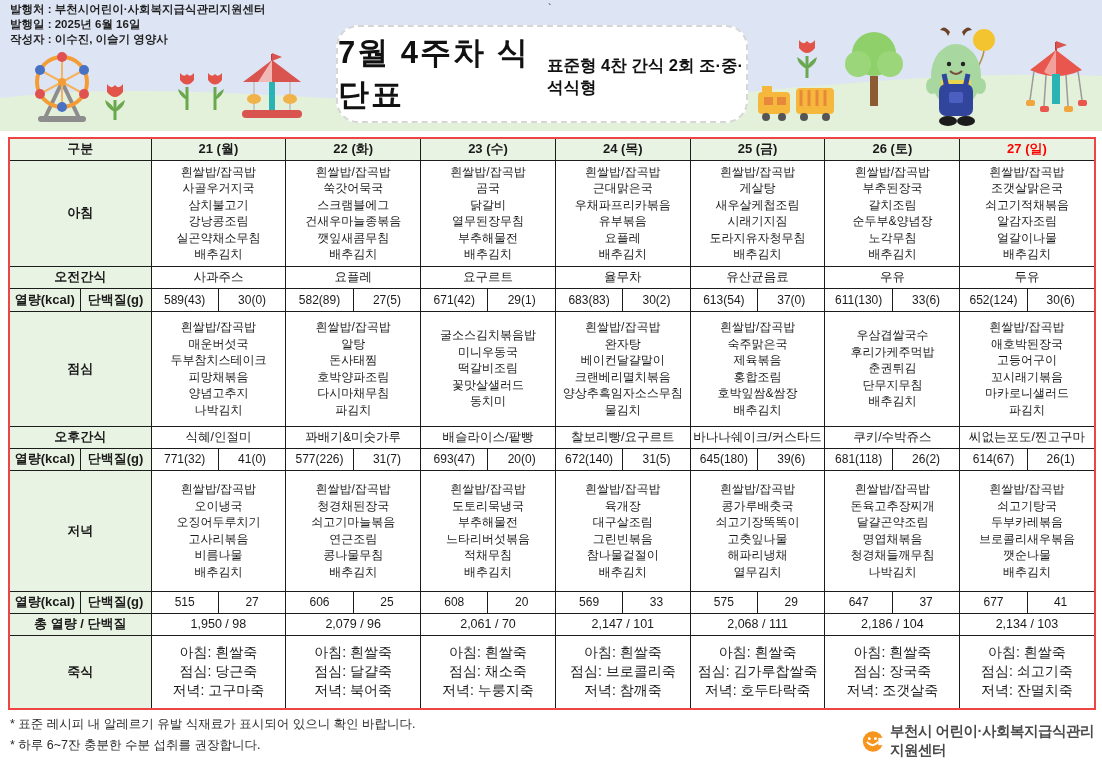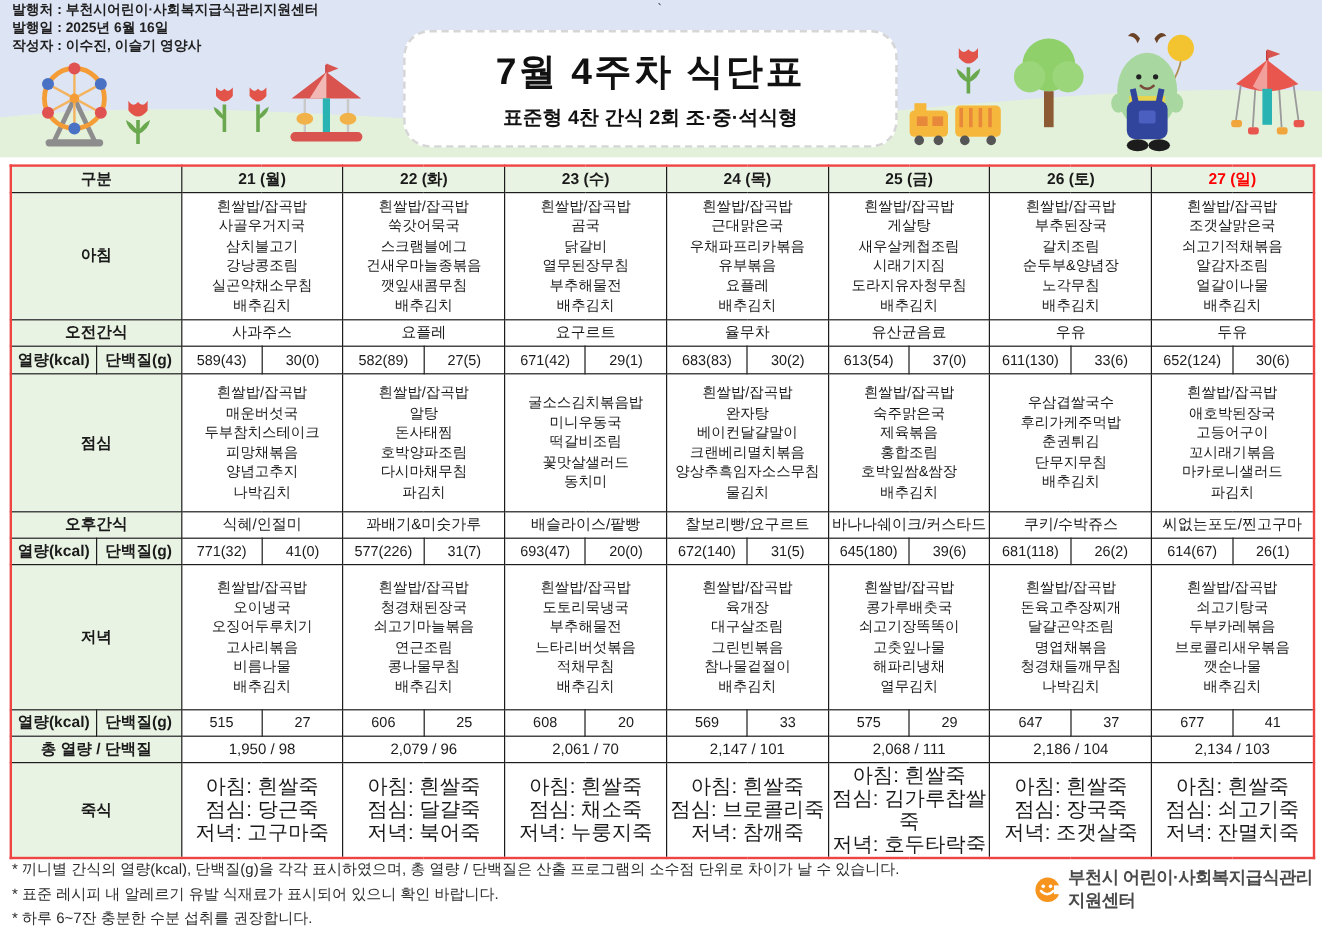--- a/index.html
+++ b/index.html
@@ -10,40 +10,40 @@
     color:#1a1a1a;
   }
   
   .header-scene{position:absolute;top:0;left:0;width:1102px;height:131px;background:#dde4f4;}
   .grass-svg{position:absolute;left:0;top:60px;}
   .publisher{position:absolute;top:2px;left:10px;font-size:11.5px;font-weight:700;line-height:15px;color:#1f1f1f;z-index:5;}
   .stray-mark{position:absolute;top:2px;left:548px;font-size:11px;color:#333;z-index:6;}
   .title-box{
     position:absolute;left:336px;top:25px;width:408px;height:94px;
     background:#ffffff;border:2px dashed #d6d6d6;border-radius:22px;
-    display:flex;flex-direction:column;align-items:center;justify-content:center;z-index:5;
+    display:flex;align-items:center;justify-content:center;z-index:5;
   }
   .title-main{font-size:31px;font-weight:800;letter-spacing:2px;color:#111;}
   .title-sub{font-size:16.5px;font-weight:700;margin-top:6px;color:#111;}
   .deco{position:absolute;z-index:4;}
   
   table.menu{
     position:absolute;left:8px;top:137px;width:1086px;
     border-collapse:collapse;table-layout:fixed;
     border:2px solid #ef4444;
   }
   table.menu td{border:1px solid #1c1c1c;text-align:center;vertical-align:middle;padding:1px 2px;overflow:hidden;}
   td.lbl{background:#e9f3e3;font-weight:700;font-size:13px;}
   td.dayhead{background:#e9f3e3;font-weight:700;font-size:13px;}
   td.dayhead.red{color:#ff0000;}
   td.menu-cell{font-size:12px;line-height:16.5px;}
   td.snack-cell{font-size:12.5px;}
   td.num-cell{font-size:12px;}
   td.total-cell{font-size:12.5px;}
-  td.porridge-cell{font-size:17px;text-align:left;padding-left:9px;line-height:19px;vertical-align:middle;border-radius:19px;}
+  td.porridge-cell{font-size:14px;text-align:left;padding-left:9px;line-height:19px;vertical-align:middle;border-radius:19px;}
   
   .footer-notes{position:absolute;left:10px;top:714px;font-size:12.5px;line-height:20.5px;color:#2a2a2a;}
   .logo{position:absolute;left:862px;top:722px;display:flex;align-items:center;gap:6px;}
   .logo-text{font-size:14.5px;font-weight:700;color:#4a4a4a;letter-spacing:-0.5px;}
 </style>
 </head>
 <body>
 
 <div class="header-scene">
   <svg class="grass-svg" width="1102" height="71" viewBox="0 0 1102 71">
@@ -569,21 +569,20 @@
             <div>아침: 흰쌀죽</div>
             <div>점심: 쇠고기죽</div>
             <div>저녁: 잔멸치죽</div>
           </div>
         </td>
       </tr>
     </tbody>
 </table>
 
 <div class="footer-notes">
-  <div>*  끼니별 간식의 열량(kcal), 단백질(g)을 각각 표시하였으며, 총 열량 / 단백질은 산출 프로그램의 소수점 단위로 차이가 날 수 있습니다.</div>
   <div>*  표준 레시피 내 알레르기 유발 식재료가 표시되어 있으니 확인 바랍니다.</div>
   <div>*  하루 6~7잔 충분한 수분 섭취를 권장합니다.</div>
 </div>
 
 <div class="logo">
   <svg width="27" height="27" viewBox="0 0 27 27">
     <circle cx="13.5" cy="13.5" r="12.5" fill="#f7941d"></circle>
     <rect x="20" y="9" width="7" height="9" fill="#ffffff"></rect>
     <circle cx="9" cy="10" r="1.8" fill="#ffffff"></circle>
     <circle cx="16.5" cy="10" r="1.8" fill="#ffffff"></circle>

